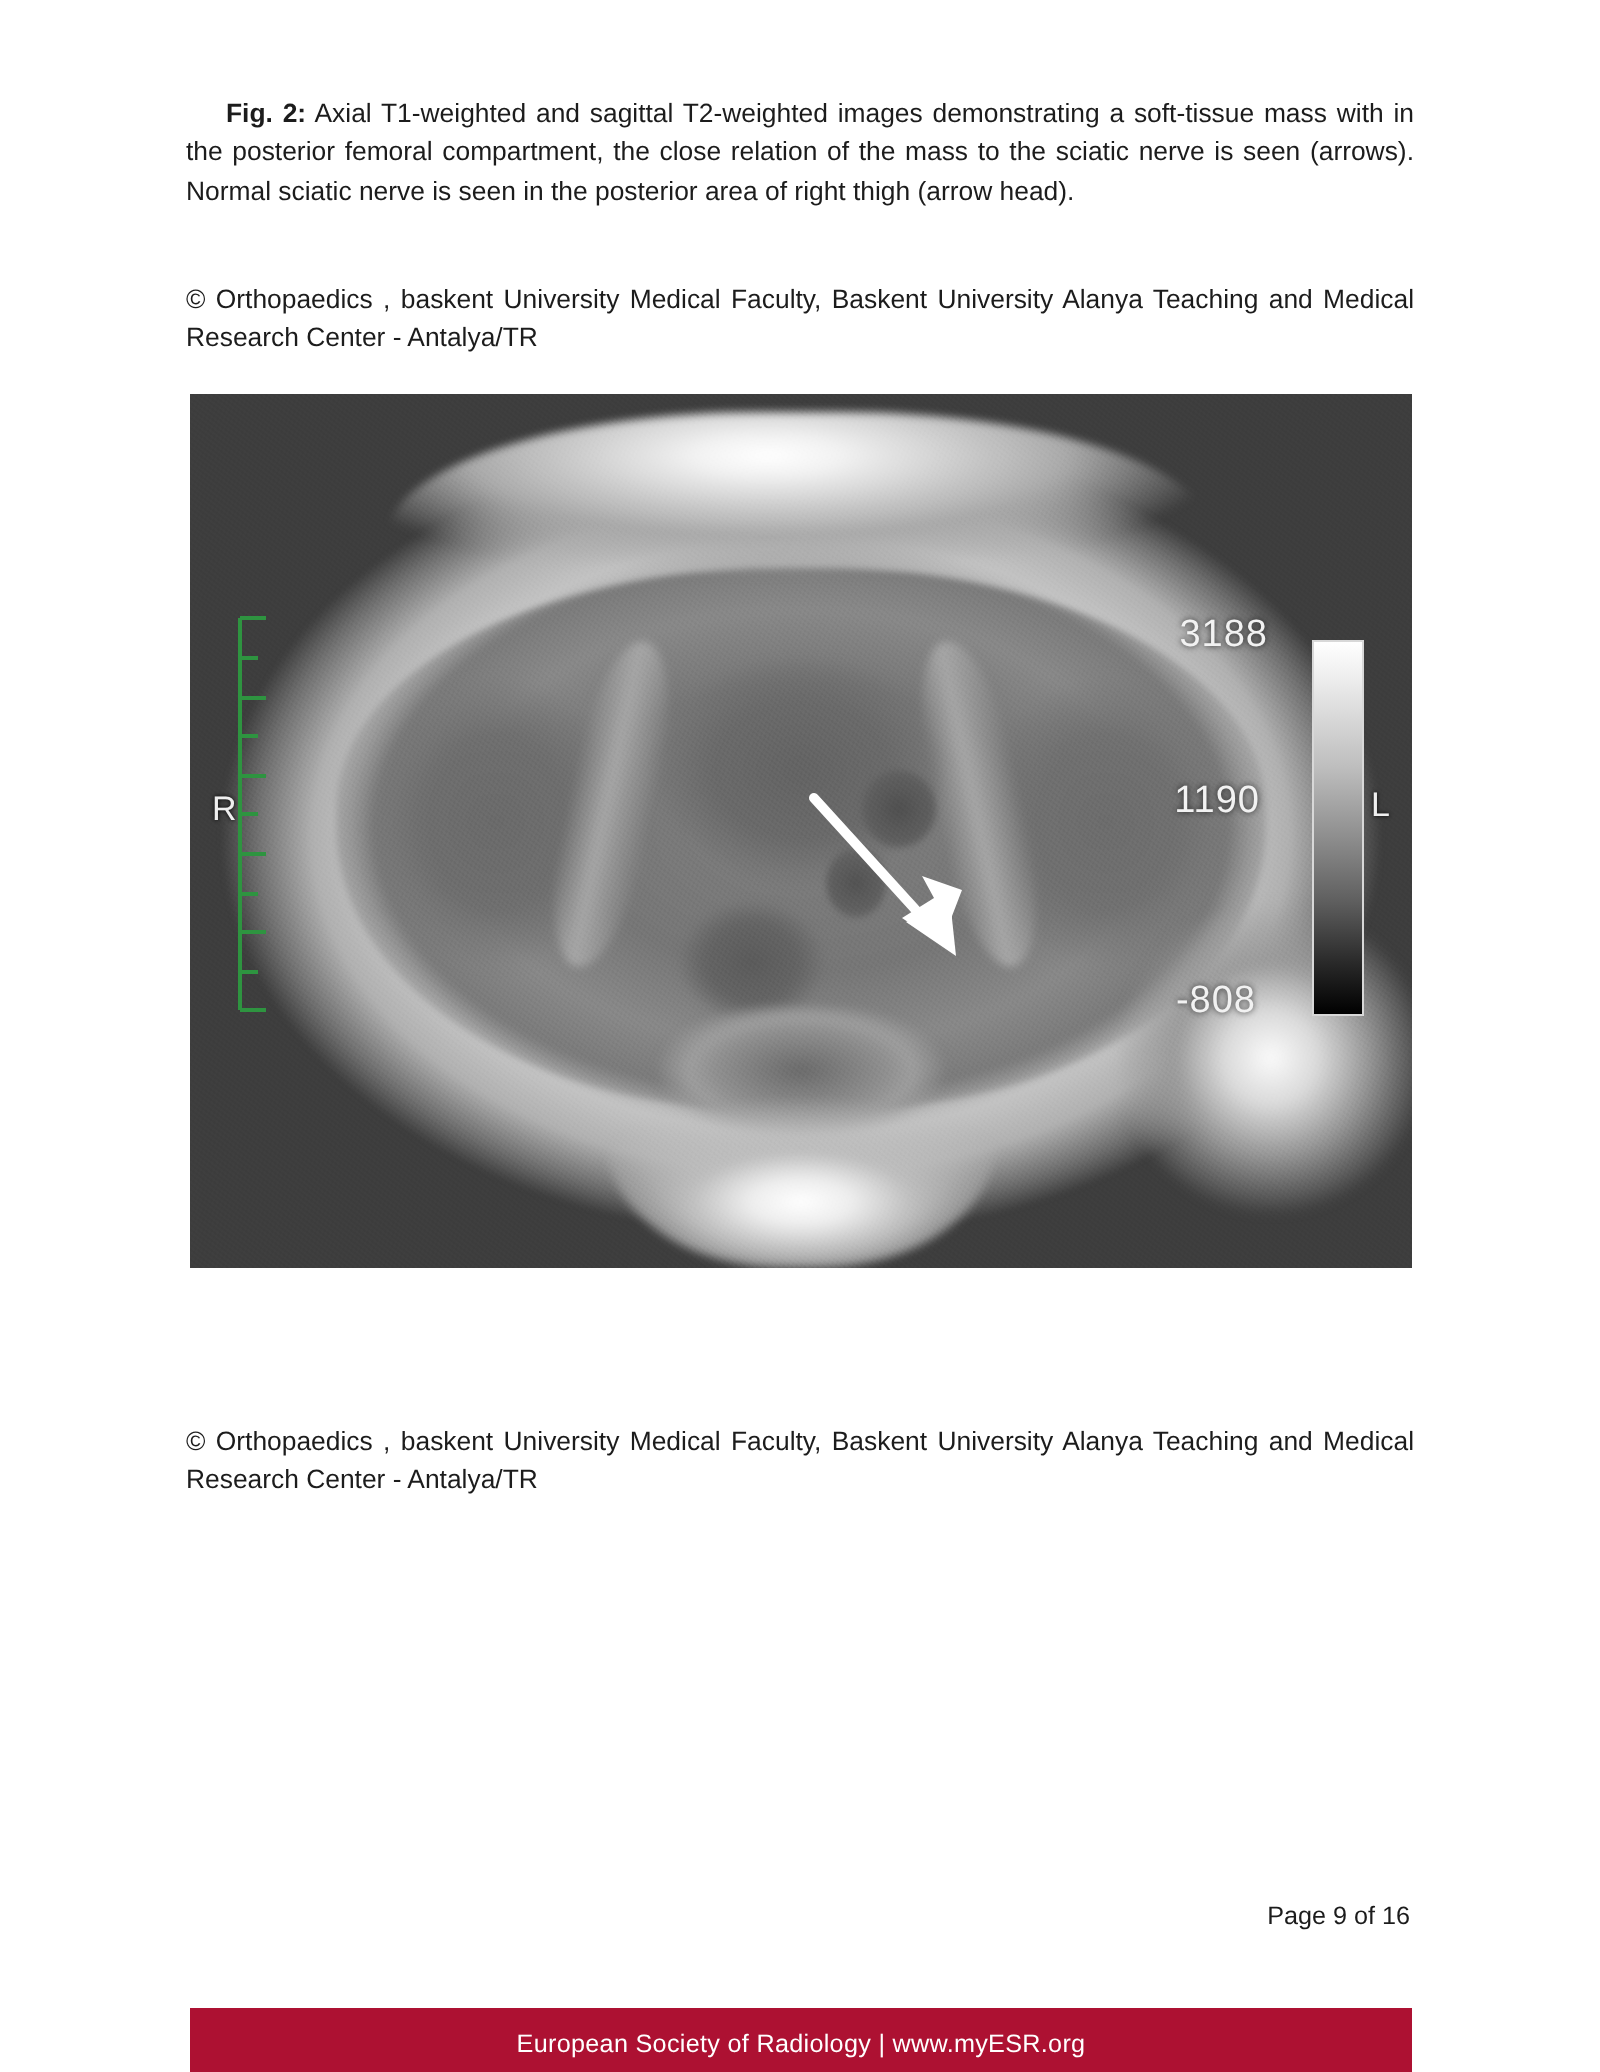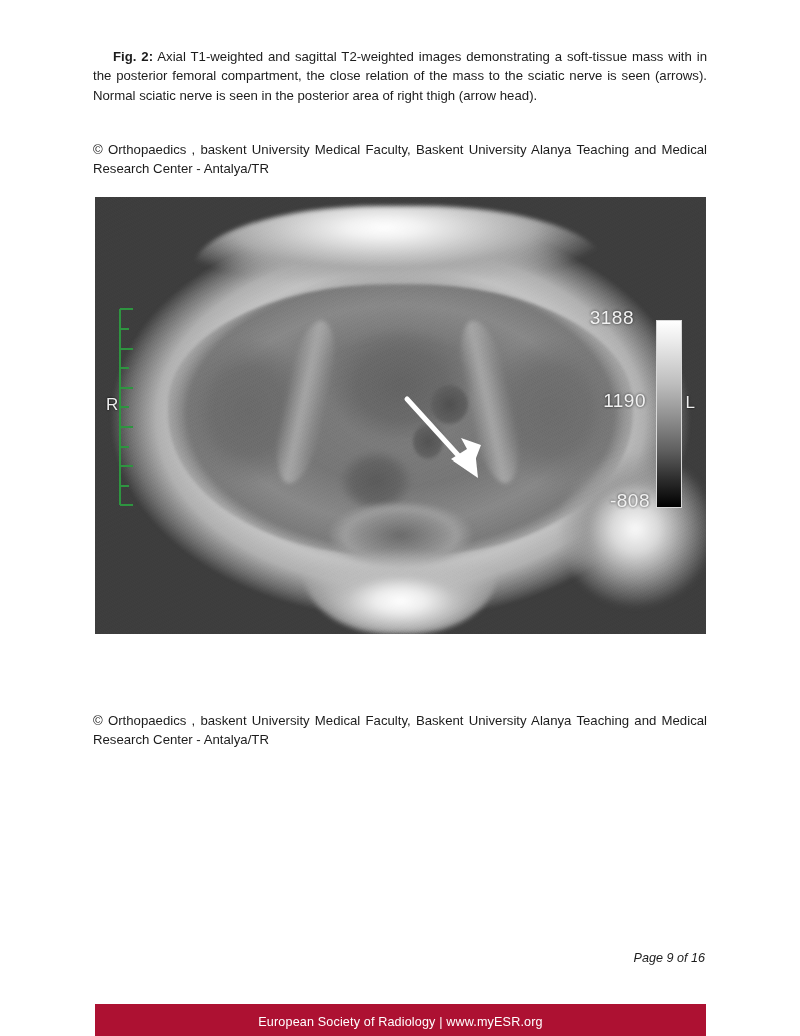--- a/index.html
+++ b/index.html
@@ -235,22 +235,22 @@
   .cbar-text {
     position: absolute;
     color: #f2f2f2;
     font-size: 19px;
     letter-spacing: 0.5px;
     font-family: "Liberation Sans", sans-serif;
     text-shadow: 0 0 3px rgba(0,0,0,.75);
     white-space: nowrap;
   }
   #cbar-max { right: 72px; top: 110px; margin-left: 20px; }
-  #cbar-mid { right: 60px; top: 193px; }
-  #cbar-min { right: 56px; top: 293px; }
+  #cbar-mid { right: 76px; top: 193px; }
+  #cbar-min { right: 78px; top: 293px; }
   .side-label-l {
     position: absolute;
     right: 11px;
     top: 196px;
     color: #efefef;
     font-size: 17px;
     text-shadow: 0 0 2px #000;
   }
 
   .colorbar {
@@ -265,21 +265,20 @@
     box-sizing: border-box;
   }
 
   
   #page-number {
     position: absolute;
     right: 95px;
     top: 951px;
     font-size: 12.6px;
     color: #1c1c1c;
-    font-style: italic;
   }
   #footer-bar {
     position: absolute;
     left: 95px;
     top: 1004px;
     width: 611px;
     height: 36px;
     background: #ad1132;
     display: flex;
     align-items: center;

